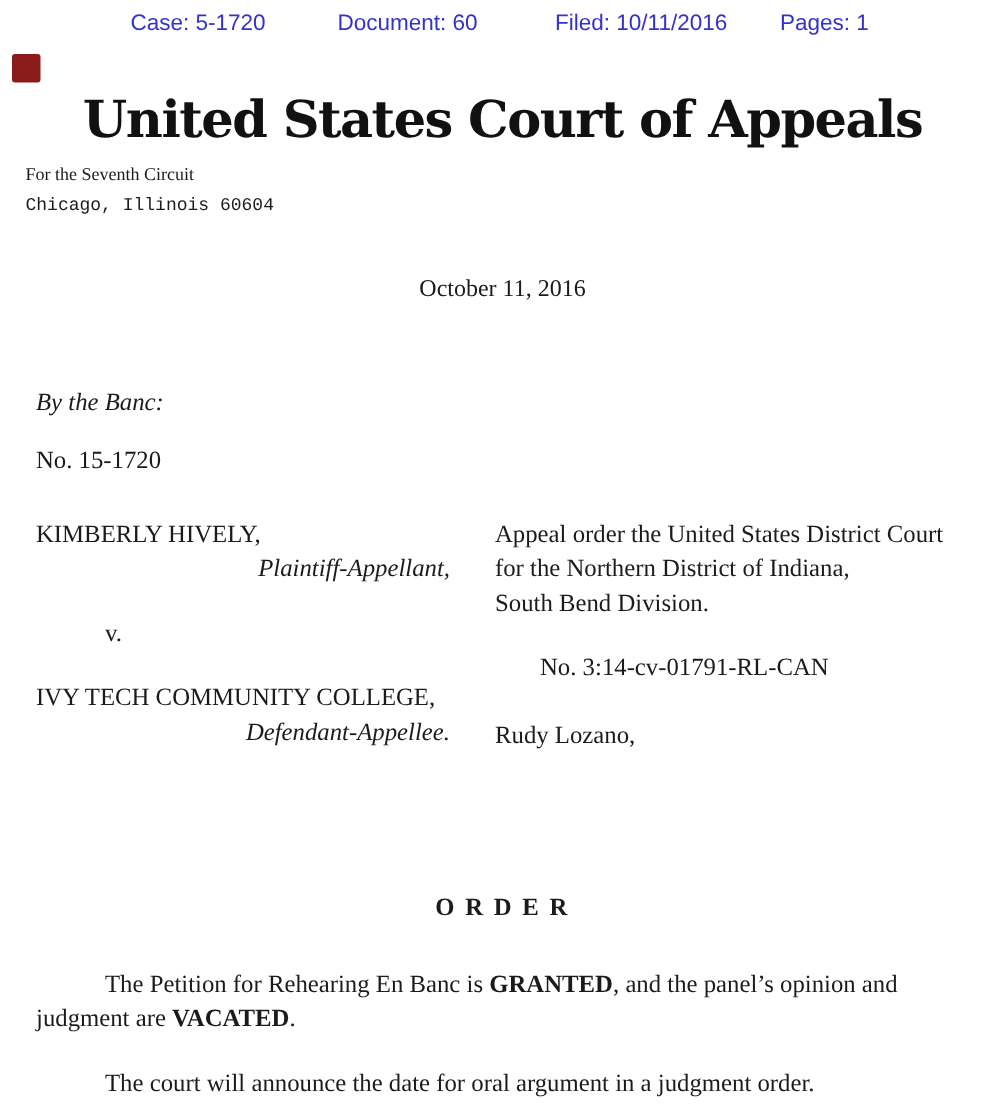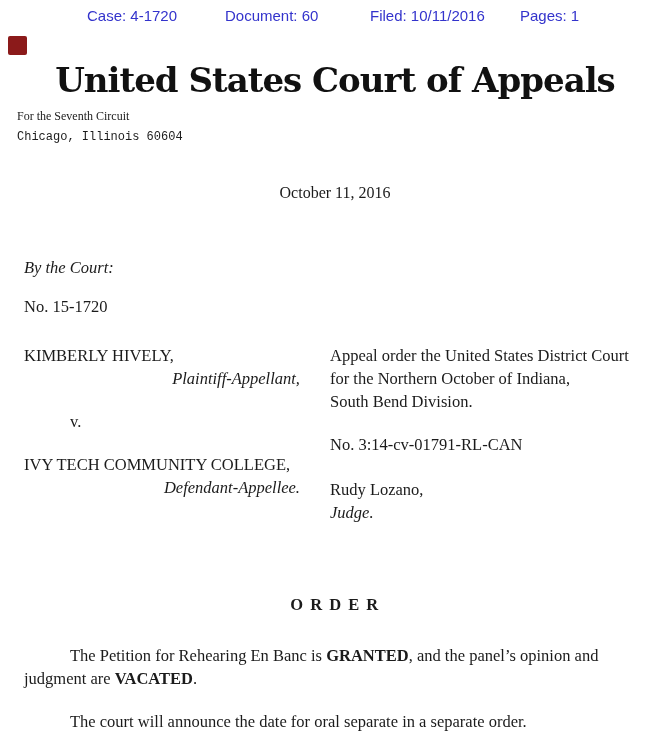--- a/index.html
+++ b/index.html
@@ -69,21 +69,21 @@
     position:absolute;top:344px;left:24px;width:276px;
     font-size:16.5px;line-height:23px;
   }
   .caption-right{
     position:absolute;top:344px;left:330px;width:322px;
     font-size:16.5px;line-height:23px;
   }
   .role{ text-align:right;font-style:italic; }
   .versus{ margin-top:20px;margin-left:46px; }
   .party2{ margin-top:20px; }
-  .dist-no{ margin-top:20px; }
+  .dist-no{ margin-top:20px;margin-left:30px; }
   .judge-name{ margin-top:22px; }
   .judge-title{ font-style:italic; }
   
   .order-heading{
     position:absolute;top:595px;left:0;width:100%;
     text-align:center;
     font-size:16.5px;font-weight:700;letter-spacing:1.5px;
   }
   .para{
     position:absolute;left:24px;width:624px;
@@ -94,54 +94,53 @@
   .para-1{top:644px;}
   .para-2{top:710px;}
   .b{font-weight:700;}
 </style>
 </head>
 <body>
 
 <div class="page">
 
   <div class="cm-header">
-    <span class="cm-field cm-case">Case: 4-1720</span>
+    <span class="cm-field cm-case">Case: 5-1720</span>
     <span class="cm-field cm-doc">Document: 60</span>
     <span class="cm-field cm-filed">Filed: 10/11/2016</span>
     <span class="cm-field cm-pages">Pages: 1</span>
   </div>
 
   <div class="marker"></div>
 
   <div class="court-title">United States Court of Appeals</div>
   <div class="subtitle subtitle-circuit">For the Seventh Circuit</div>
   <div class="subtitle subtitle-address">Chicago, Illinois 60604</div>
 
   <div class="order-date">October 11, 2016</div>
 
-  <div class="by-court">By the Court:</div>
+  <div class="by-court">By the Banc:</div>
 
   <div class="case-no">No. 15-1720</div>
 
   <div class="caption-left">
     <div>KIMBERLY HIVELY,</div>
     <div class="role">Plaintiff-Appellant,</div>
     <div class="versus">v.</div>
     <div class="party2">IVY TECH COMMUNITY COLLEGE,</div>
     <div class="role">Defendant-Appellee.</div>
   </div>
 
   <div class="caption-right">
     <div>Appeal order the United States District Court</div>
-    <div>for the Northern October of Indiana,</div>
+    <div>for the Northern District of Indiana,</div>
     <div>South Bend Division.</div>
     <div class="dist-no">No. 3:14-cv-01791-RL-CAN</div>
     <div class="judge-name">Rudy Lozano,</div>
-    <div class="judge-title">Judge.</div>
   </div>
 
   <div class="order-heading">O R D E R</div>
 
   <div class="para para-1"><span>The Petition for Rehearing En Banc is </span><span class="b">GRANTED</span><span>, and the panel’s opinion and judgment are </span><span class="b">VACATED</span><span>.</span></div>
 
-  <div class="para para-2">The court will announce the date for oral separate in a separate order.</div>
+  <div class="para para-2">The court will announce the date for oral argument in a judgment order.</div>
 
 </div>
 
 </body></html>

